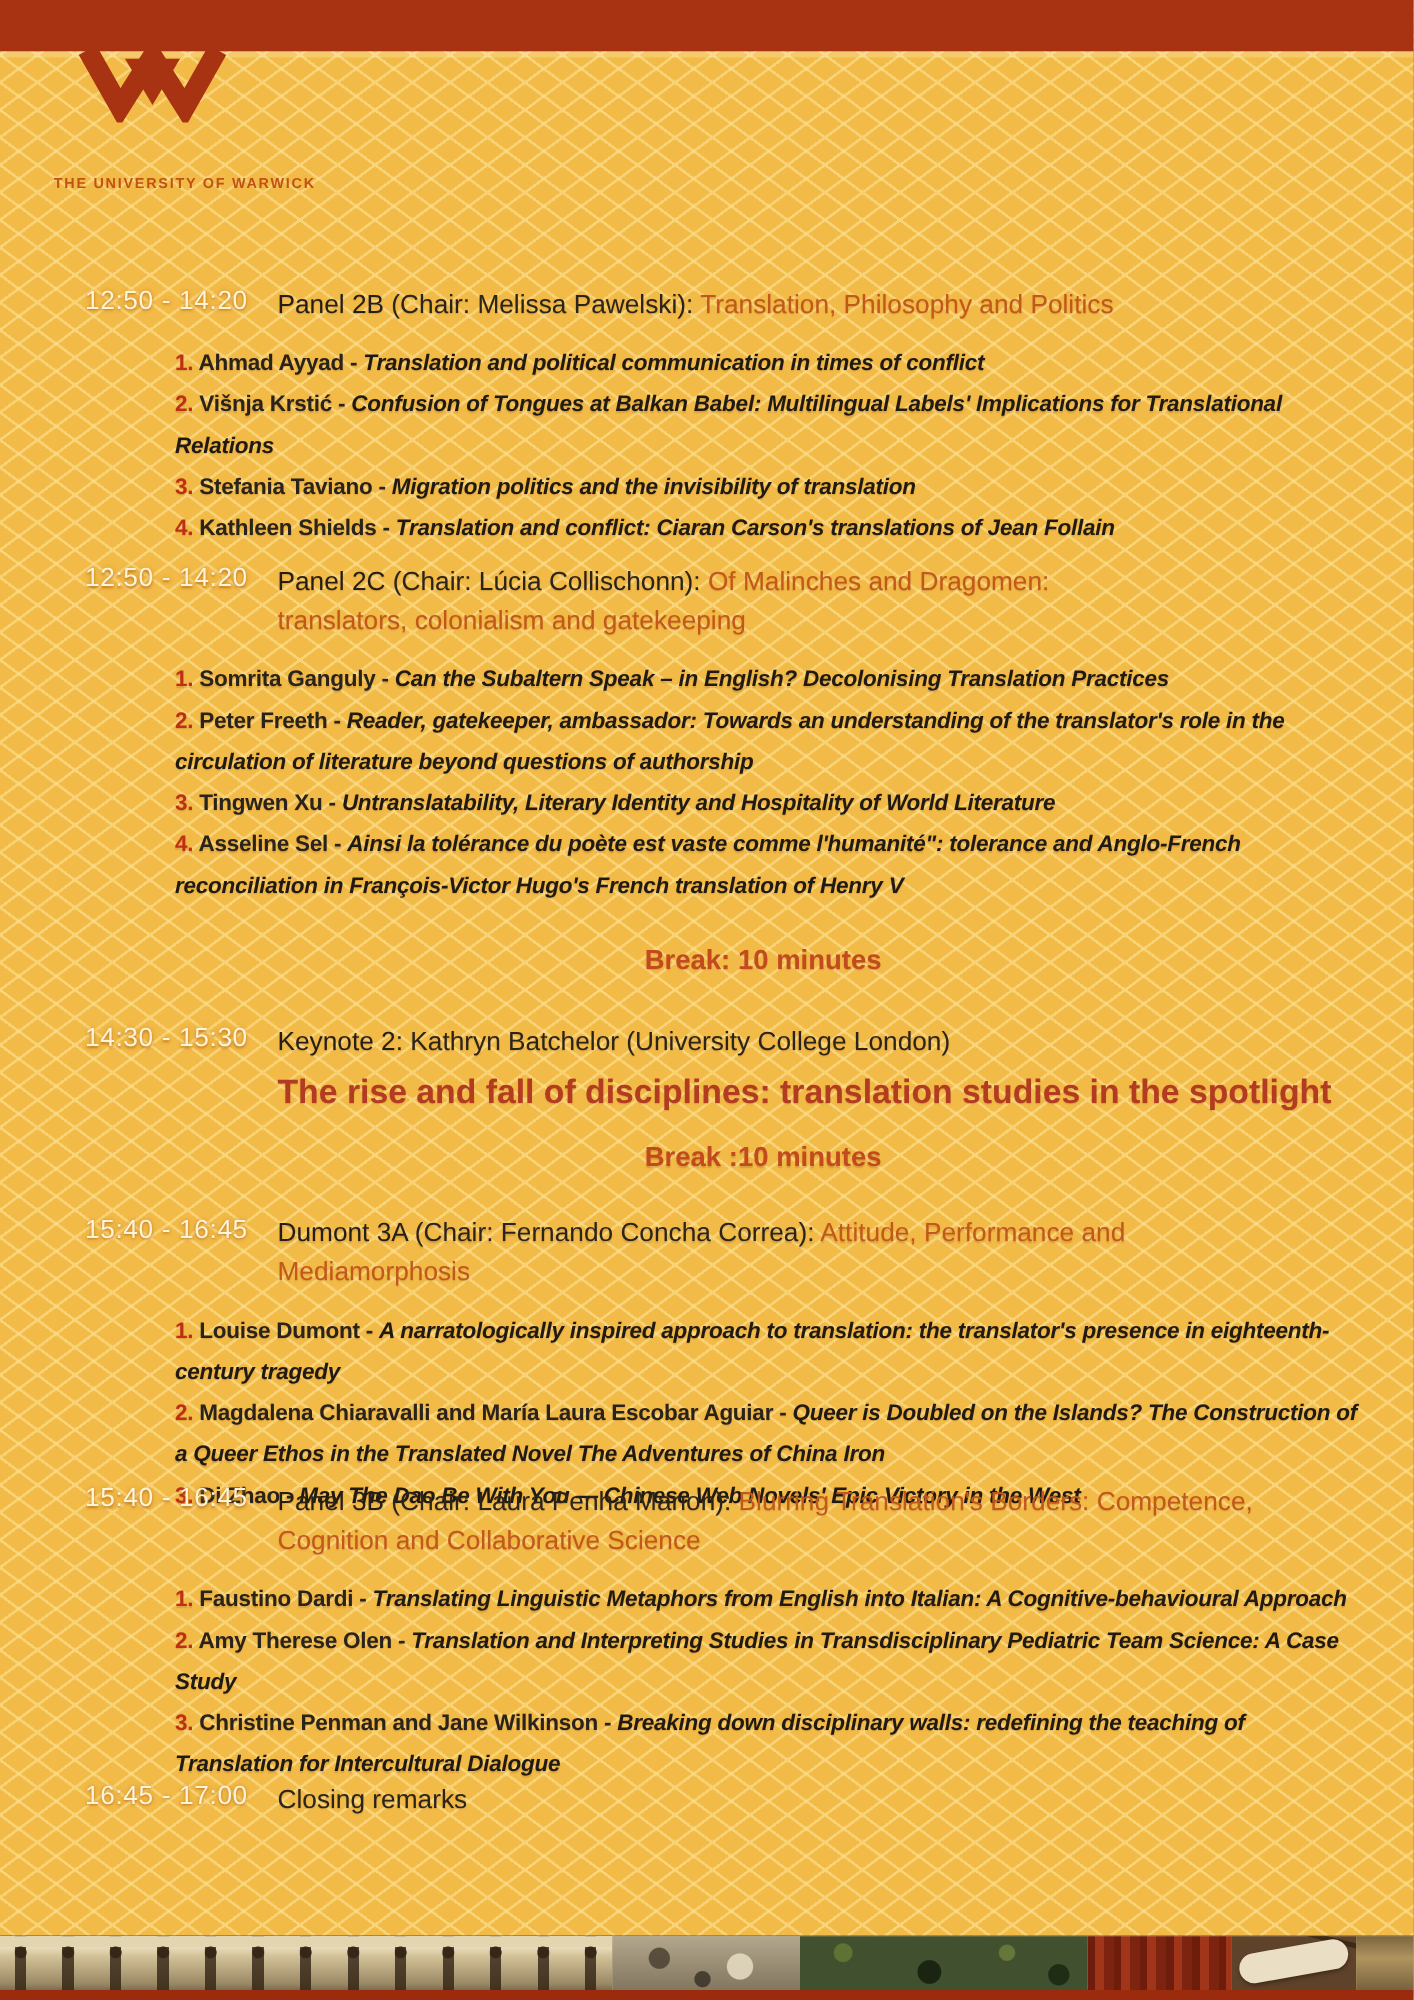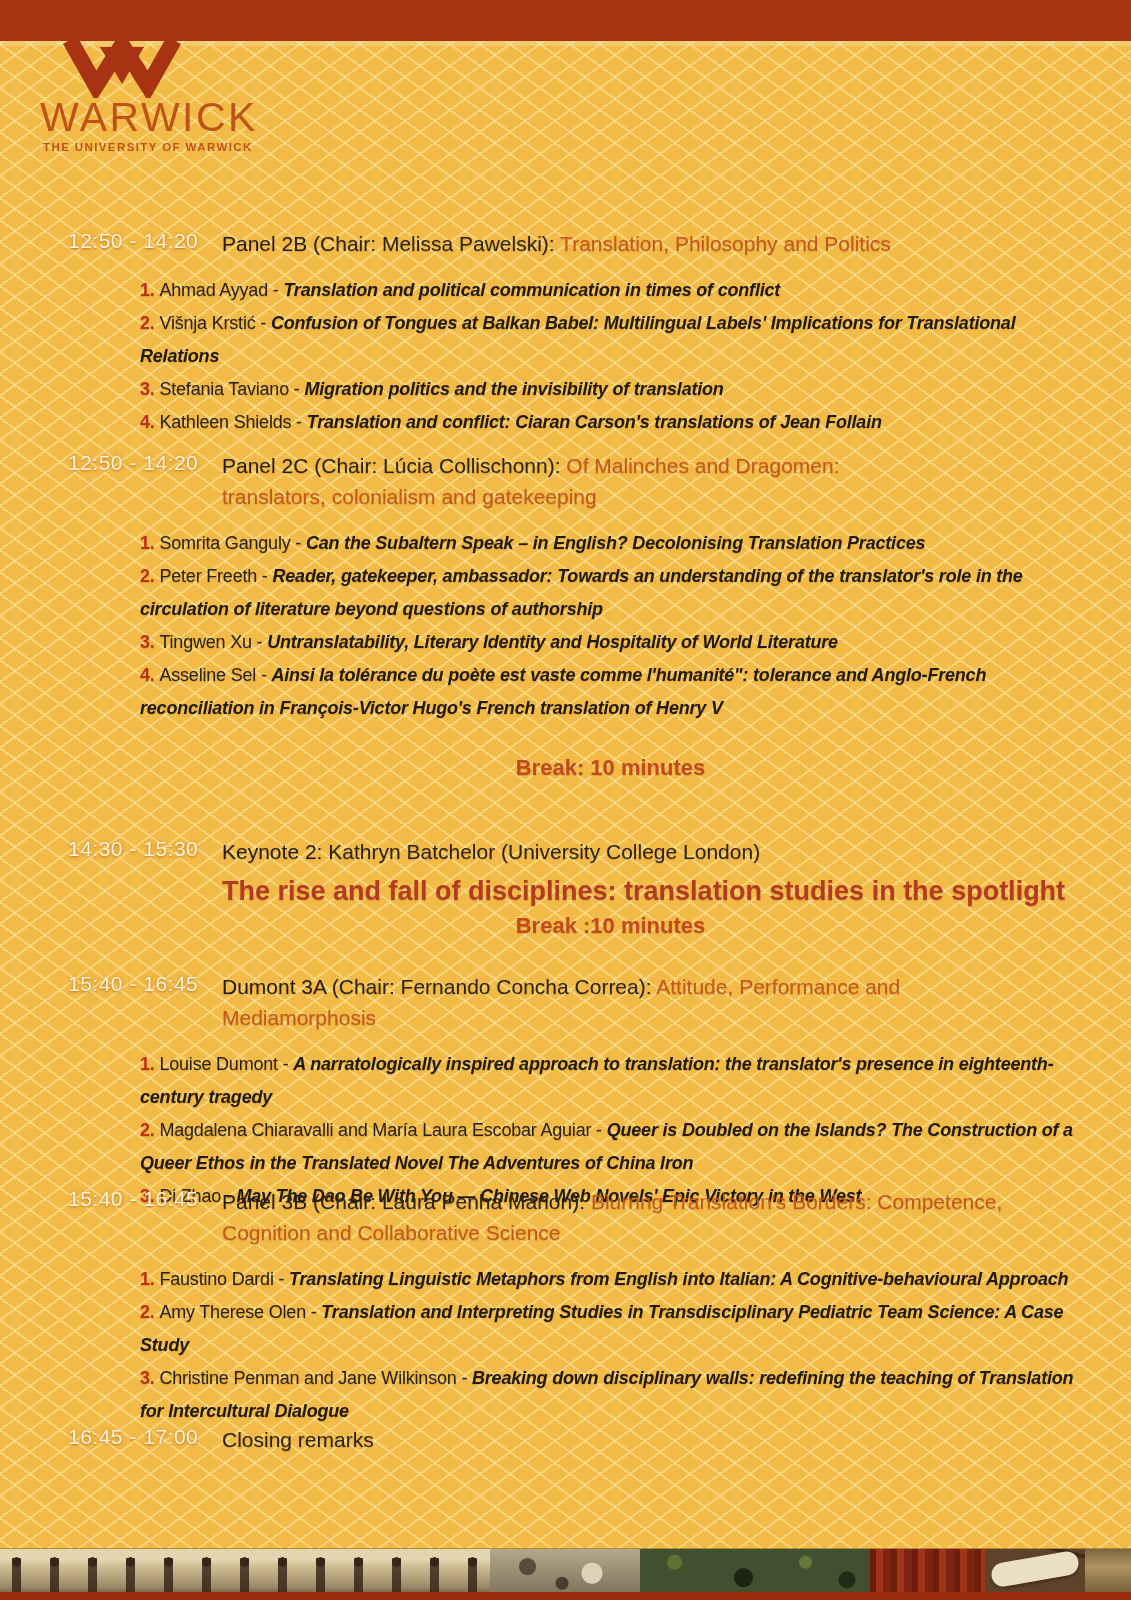--- a/index.html
+++ b/index.html
@@ -28,21 +28,21 @@
           text-shadow:0 1px 2px rgba(170,95,15,.65), 0 0 4px rgba(200,120,20,.45); white-space:nowrap; }
   .heading { margin:0 8px 0 222px; font-size:21px; line-height:31px; color:#292219;
              text-shadow:0 1px 1px rgba(130,75,10,.25); }
   .plabel { font-weight:normal; color:#241e16; }
   .chair  { font-weight:400; color:#2b241b; }
   .topic  { color:#c2581c; }
   .topic-line { color:#c2581c; }
   .items { margin:15px 38px 0 140px; font-size:18px; line-height:33px; color:#2a231c;
            letter-spacing:-.2px; text-shadow:0 1px 1px rgba(130,75,10,.22); }
   .num   { color:#bf2f16; font-weight:bold; }
-  .presenter { font-weight:400;text-align:right; }
+  .presenter { font-weight:700;text-align:right; }
   .title { font-weight:bold; font-style:italic; color:#201a13; }
   .sec-break { left:150px; width:auto; right:60px; text-align:center; }
   .break-line { font-size:22px; font-weight:bold; color:#c24a1e; text-shadow:0 1px 1px rgba(130,75,10,.25); }
   .keynote-title { margin:9px 8px 0 222px; font-size:27px; font-weight:bold; color:#b23b22;
                    line-height:30px; text-shadow:0 1px 1px rgba(130,75,10,.25); }
   .closing-label { font-weight:400; color:#2b241b; }
   
   .art { position:absolute; left:0; top:1549px; width:1131px; height:44px; background:#cdbb8e; z-index:2;
          box-shadow:0 -1px 0 rgba(120,80,20,.5); }
   .art > div { position:absolute; top:0; height:100%; }
@@ -87,21 +87,20 @@
 <div class="page">
 
   <div class="top-bar"></div>
   <div class="top-bar-glow"></div>
 
   <svg class="logo-w" width="135" height="58" viewBox="0 0 135 58" aria-hidden="true">
     <path d="M10,0 L36,46 L62,5 L88,46 L114,0" fill="none" stroke="#a83312" stroke-width="16"></path>
     <polygon points="40,7 84,7 62,44" fill="#a83312"></polygon>
   </svg>
 
-  <div class="wordmark">WARWICK</div>
   <div class="tagline">THE UNIVERSITY OF WARWICK</div>
 
   <div id="schedule">
       <section class="section sec-panel" style="top: 228px;">
         <span class="time">12:50 - 14:20</span>
         <div class="heading"><span class="plabel">Panel 2B</span> <span class="chair">(Chair: Melissa Pawelski):</span> <span class="topic">Translation, Philosophy and Politics</span></div>
         <div class="items">
           <div class="talk"><span class="num">1. </span><span class="presenter">Ahmad Ayyad - </span><span class="title">Translation and political communication in times of conflict</span></div>
           <div class="talk"><span class="num">2. </span><span class="presenter">Višnja Krstić - </span><span class="title">Confusion of Tongues at Balkan Babel: Multilingual Labels' Implications for Translational Relations</span></div>
           <div class="talk"><span class="num">3. </span><span class="presenter">Stefania Taviano - </span><span class="title">Migration politics and the invisibility of translation</span></div>
@@ -114,21 +113,21 @@
         <div class="items">
           <div class="talk"><span class="num">1. </span><span class="presenter">Somrita Ganguly - </span><span class="title">Can the Subaltern Speak – in English? Decolonising Translation Practices</span></div>
           <div class="talk"><span class="num">2. </span><span class="presenter">Peter Freeth - </span><span class="title">Reader, gatekeeper, ambassador: Towards an understanding of the translator's role in the circulation of literature beyond questions of authorship</span></div>
           <div class="talk"><span class="num">3. </span><span class="presenter">Tingwen Xu - </span><span class="title">Untranslatability, Literary Identity and Hospitality of World Literature</span></div>
           <div class="talk"><span class="num">4. </span><span class="presenter">Asseline Sel - </span><span class="title">Ainsi la tolérance du poète est vaste comme l'humanité": tolerance and Anglo-French reconciliation in François-Victor Hugo's French translation of Henry V</span></div>
         </div>
       </section>
       <section class="section sec-break" style="top: 755px;">
         <div class="break-line">Break: 10 minutes</div>
       </section>
-      <section class="section sec-keynote" style="top: 836px;">
+      <section class="section sec-keynote" style="top: 818px;">
         <span class="time">14:30 - 15:30</span>
         <div class="heading"><span class="plabel">Keynote 2:</span> <span class="chair">Kathryn Batchelor (University College London)</span></div>
         <div class="keynote-title">The rise and fall of disciplines: translation studies in the spotlight</div>
       </section>
       <section class="section sec-break" style="top: 913px;">
         <div class="break-line">Break :10 minutes</div>
       </section>
       <section class="section sec-panel" style="top: 971px;">
         <span class="time">15:40 - 16:45</span>
         <div class="heading"><span class="plabel">Dumont 3A</span> <span class="chair">(Chair: Fernando Concha Correa):</span> <span class="topic">Attitude, Performance and</span><div class="topic-line">Mediamorphosis</div></div>

